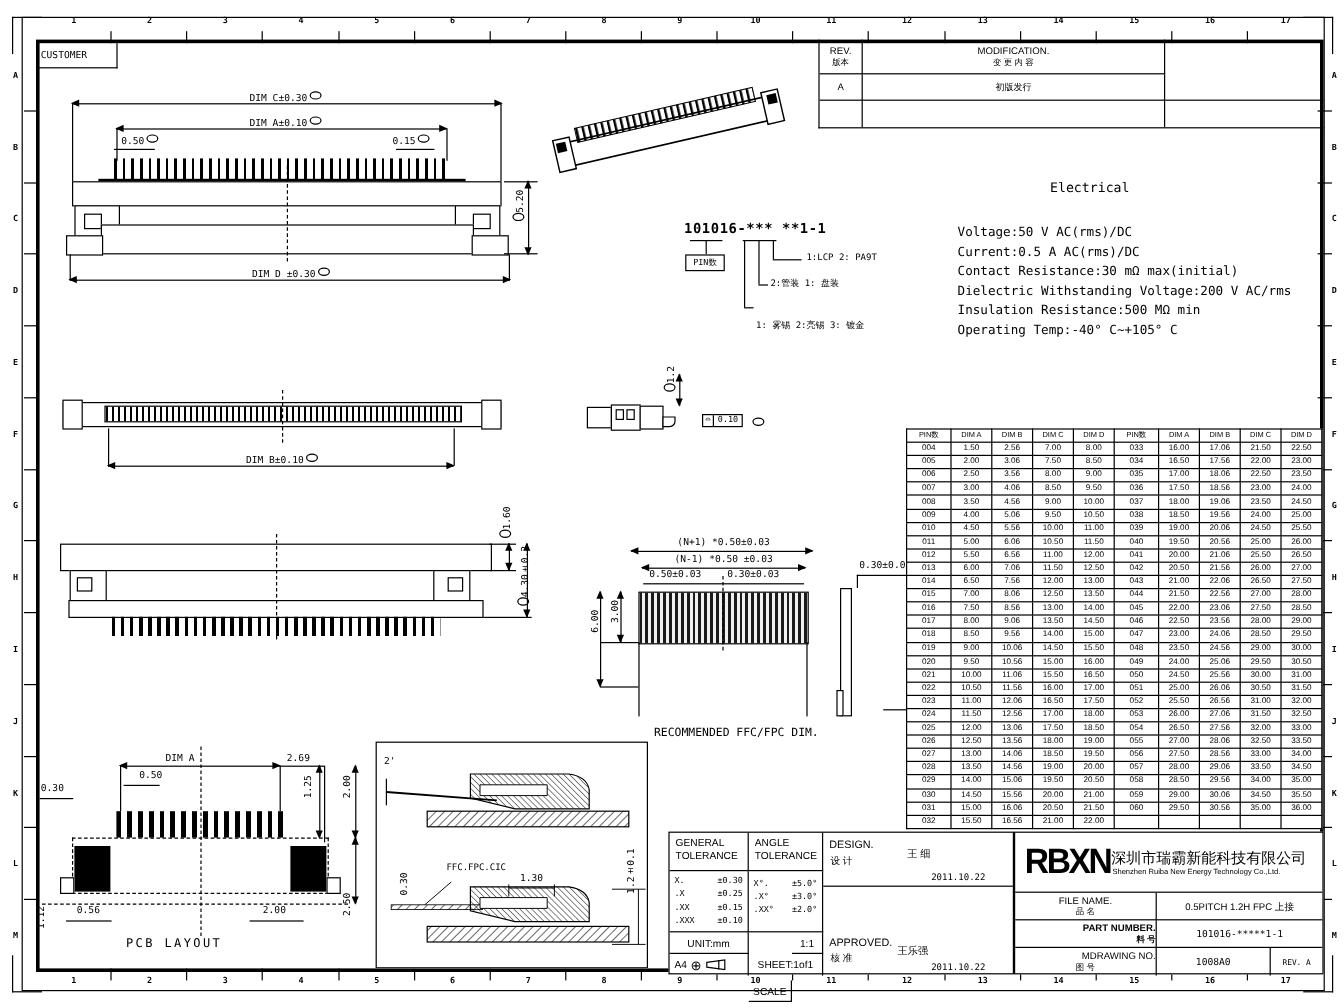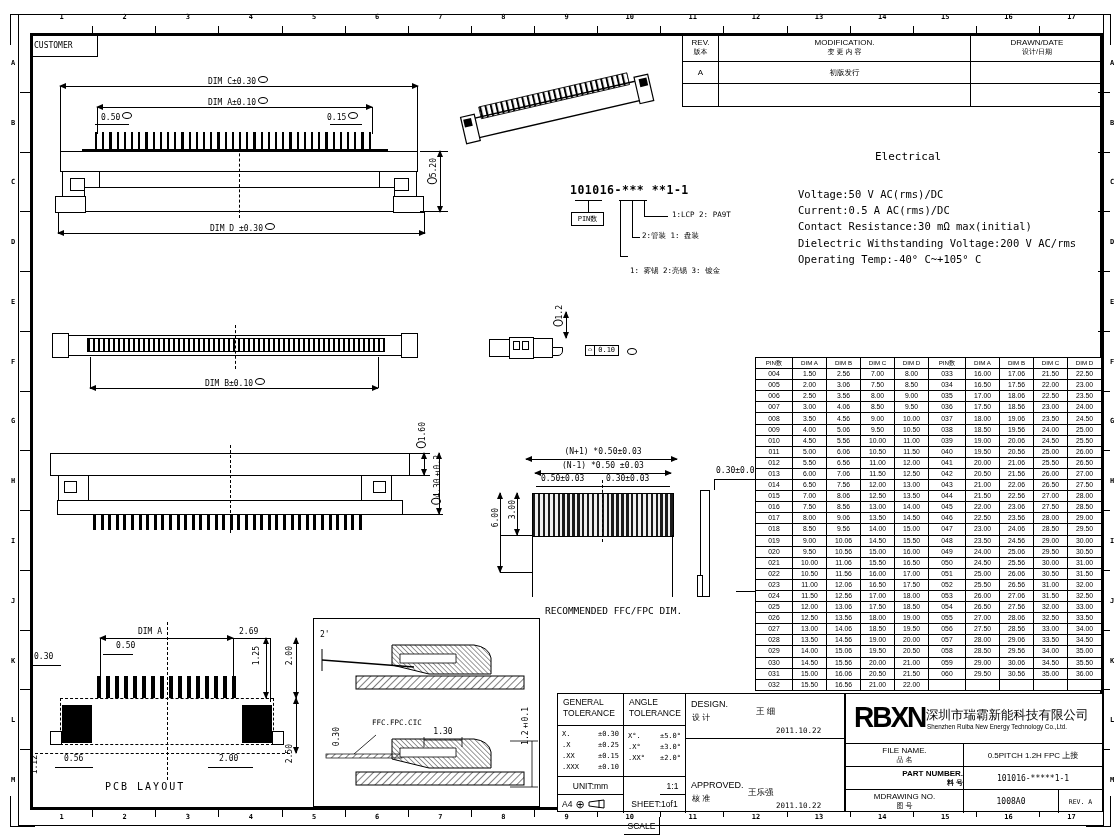--- a/index.html
+++ b/index.html
@@ -202,38 +202,35 @@
 
   <div class="A" style="left:682px;top:33px;width:420px;height:73px;border-left:1px solid #000;border-bottom:1px solid #000;">
     <div class="cell" style="left:0;top:0;width:36px;height:29px;">
       <span style="font-size:8px;">REV.</span>
       <span class="cn">版本</span>
     </div>
     <div class="cell" style="left:36px;top:0;width:252px;height:29px;">
       <span style="font-size:8px;">MODIFICATION.</span>
       <span class="cn">变 更 内 容</span>
     </div>
-    <div class="cell" style="left:288px;top:0;width:132px;height:29px;border-right:none;">
-      <span style="font-size:8px;">DRAWN/DATE</span>
-      <span class="cn">设计/日期</span>
-    </div>
     <div class="cell" style="left:0;top:29px;width:36px;height:22px;font-size:8px;">A</div>
     <div class="cell" style="left:36px;top:29px;width:252px;height:22px;font-size:7.5px;">初版发行</div>
     <div class="cell" style="left:288px;top:29px;width:132px;height:22px;border-right:none;"></div>
     <div class="cell" style="left:0;top:51px;width:36px;height:22px;border-bottom:none;"></div>
     <div class="cell" style="left:36px;top:51px;width:252px;height:22px;border-bottom:none;"></div>
     <div class="cell" style="left:288px;top:51px;width:132px;height:22px;border:none;"></div>
   </div>
 
   <div class="L" style="left:875px;top:151px;font-size:11px;">Electrical</div>
   <div class="A" style="left:798px;top:186px;">
       <div class="eline">Voltage:50 V AC(rms)/DC</div>
       <div class="eline">Current:0.5 A AC(rms)/DC</div>
       <div class="eline">Contact Resistance:30 mΩ max(initial)</div>
       <div class="eline">Dielectric Withstanding Voltage:200 V AC/rms</div>
+      <div class="eline">Insulation Resistance:500 MΩ min</div>
       <div class="eline">Operating Temp:-40° C~+105° C</div>
     </div>
 
   <div class="L" style="left:570px;top:184px;font-size:11.5px;font-weight:bold;letter-spacing:0.5px;">101016-*** **1-1</div>
   <div class="H" style="left:575px;top:200px;width:27px;"></div>
   <div class="V" style="left:588px;top:200px;height:12px;"></div>
   <div class="B2" style="left:571px;top:212px;width:33px;height:14px;display:flex;align-items:center;justify-content:center;">
     <span style="font-size:7px;font-family:'DejaVu Sans Mono',monospace;">PIN数</span>
   </div>
   <div class="H" style="left:619px;top:200px;width:28px;"></div>
@@ -907,20 +904,20 @@
       <div style="font-size:8px;margin-top:2px;">FILE NAME.</div>
       <div style="font-size:7px;">品 名</div>
     </div>
     <div class="tcell brd-b" style="left:118px;top:50px;width:138px;height:23px;display:flex;align-items:center;justify-content:center;font-size:8px;">0.5PITCH 1.2H FPC 上接</div>
     <div class="tcell brd-r brd-b" style="left:0;top:73px;width:118px;height:23px;text-align:right;font-weight:bold;">
       <div style="font-size:8px;margin-top:2px;">PART NUMBER.</div>
       <div style="font-size:7px;">料 号</div>
     </div>
     <div class="tcell brd-b" style="left:118px;top:73px;width:138px;height:23px;display:flex;align-items:center;justify-content:center;font-size:8px;font-family:'DejaVu Sans Mono',monospace;">101016-*****1-1</div>
     <div class="tcell brd-r" style="left:0;top:96px;width:118px;height:23px;text-align:center;">
-      <div style="font-size:8px;margin-top:2px;">MDRAWING NO.</div>
+      <div style="font-size:8px;margin-top:2px;text-align:right;">MDRAWING NO.</div>
       <div style="font-size:7px;">图 号</div>
     </div>
     <div class="tcell brd-r" style="left:118px;top:96px;width:95px;height:23px;display:flex;align-items:center;justify-content:center;font-size:8px;font-family:'DejaVu Sans Mono',monospace;">1008A0</div>
     <div class="tcell" style="left:213px;top:96px;width:43px;height:23px;display:flex;align-items:center;justify-content:center;font-size:6.5px;font-family:'DejaVu Sans Mono',monospace;">REV. A</div>
   </div>
 
 </div>
 
 </body></html>

